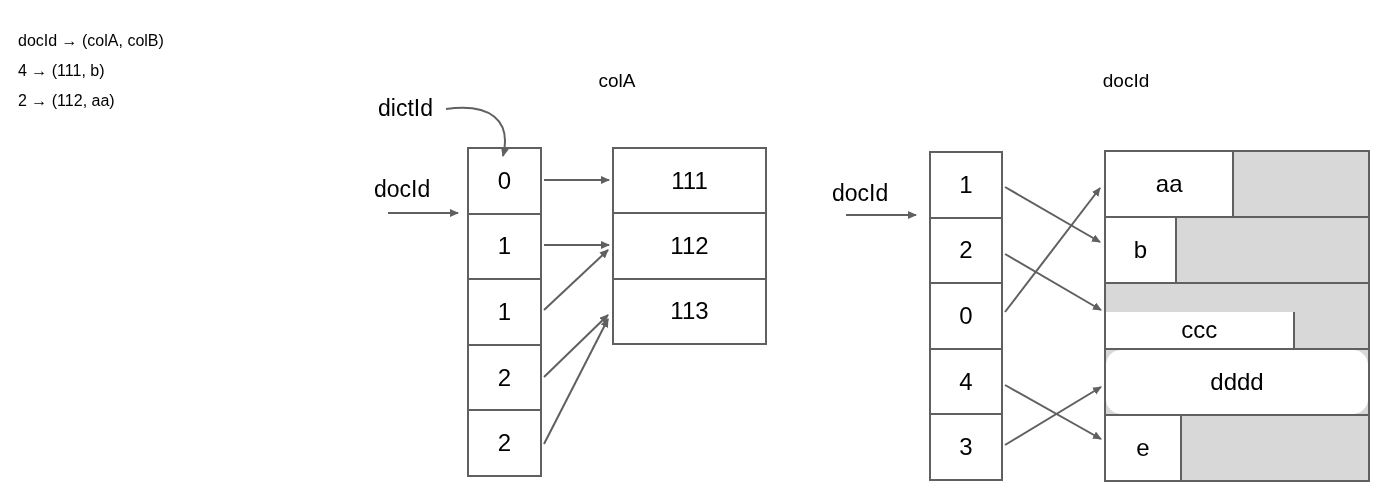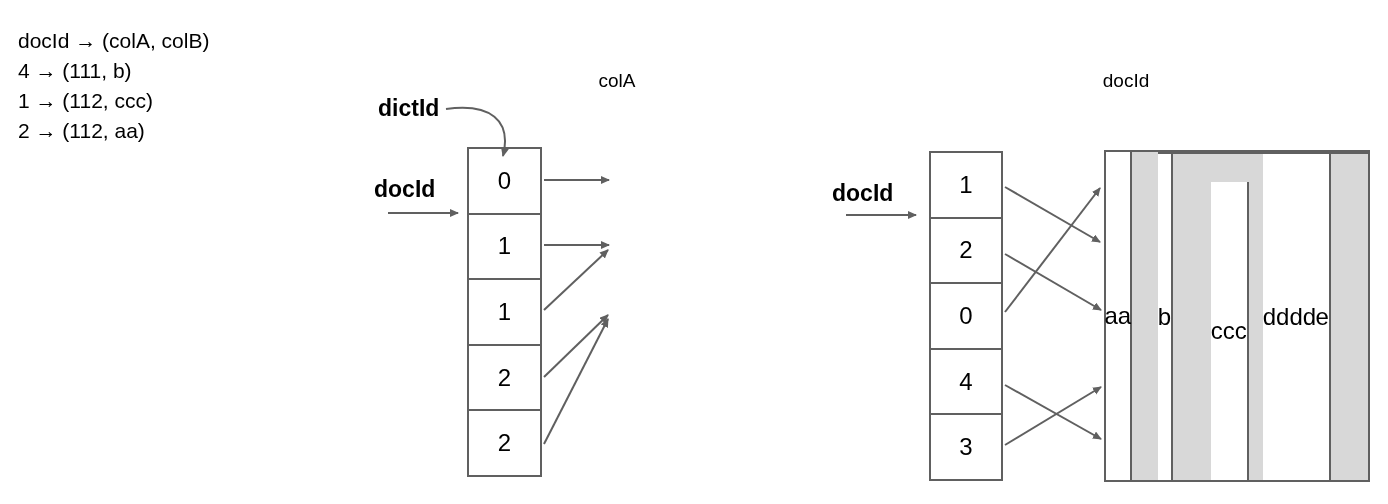--- a/index.html
+++ b/index.html
@@ -1,75 +1,79 @@
 <!DOCTYPE html>
 <html><head>
 <meta charset="utf-8">
 <style>
   html,body { margin:0; padding:0; background:#fff; }
   .canvas {
     position:relative; width:1388px; height:504px; background:#ffffff;
     font-family:"Liberation Sans", sans-serif; color:#000; overflow:hidden;
   }
   .abs { position:absolute; }
-  .legend { left:18px; top:26px; font-size:21px; line-height:30px; }
+  .legend { left:18px; top:26px; font-size:16px; line-height:30px; }
   .title  { font-size:19px; text-align:center; }
-  .lbl    { font-size:23px;font-weight:bold; }
+  .lbl    { font-size:23px; }
 
   
   .stack {
     border:2px solid #606060; box-sizing:border-box; background:#fff;
     display:flex; flex-direction:column;
   }
   .stack .cell {
     flex:1; display:flex; align-items:center; justify-content:center;
     font-size:24px; border-top:2px solid #606060;
   }
   .stack .cell:first-child { border-top:none; }
 
   
   .bdict {
     border:2px solid #606060; box-sizing:border-box;
-    display:flex; flex-direction:row; background:#d8d8d8;
+    display:flex; flex-direction:column; background:#d8d8d8;
   }
   .brow { position:relative; flex:1; border-top:2px solid #606060; background:#d8d8d8; }
   .brow:first-child { border-top:none; }
   .brow .white {
     position:absolute; left:0; top:0; bottom:0; background:#fff;
     border-right:2px solid #606060; box-sizing:border-box;
     display:flex; align-items:center; justify-content:center; font-size:24px;
   }
   .arrows { position:absolute; left:0; top:0; pointer-events:none; }
 </style>
 </head>
 <body>
 
 <div class="canvas">
 
   <div class="abs legend">
     <div>docId → (colA, colB)</div>
     <div>4 → (111, b)</div>
-    <div>1 → (112, ccc)</div>
     <div>2 → (112, aa)</div>
   </div>
 
   <div class="abs title" style="left:557px; top:70px; width:120px;">colA</div>
 
   <div class="abs lbl" style="left:378px; top:95px;">dictId</div>
 
   <div class="abs lbl" style="left:374px; top:176px;">docId</div>
 
   <div class="abs stack" style="left:467px; top:147px; width:75px; height:330px;">
     <div class="cell">0</div>
     <div class="cell">1</div>
     <div class="cell">1</div>
     <div class="cell">2</div>
     <div class="cell">2</div>
   </div>
 
+  <div class="abs stack" style="left:612px; top:147px; width:155px; height:198px;">
+    <div class="cell">111</div>
+    <div class="cell">112</div>
+    <div class="cell">113</div>
+  </div>
 
   <div class="abs title" style="left:1066px; top:70px; width:120px;">docId</div>
 
   <div class="abs lbl" style="left:832px; top:180px;">docId</div>
 
   <div class="abs stack" style="left:929px; top:151px; width:74px; height:330px;">
     <div class="cell">1</div>
     <div class="cell">2</div>
     <div class="cell">0</div>
     <div class="cell">4</div>
@@ -80,21 +84,21 @@
     <div class="brow">
       <div class="white" style="width: 49%;">aa</div>
     </div>
     <div class="brow">
       <div class="white" style="width: 27%;">b</div>
     </div>
     <div class="brow">
       <div class="white" style="width: 72%; margin-top: 28px;">ccc</div>
     </div>
     <div class="brow">
-      <div class="white" style="width: 100%; border-right: none;">dddd</div>
+      <div class="white" style="width: 100%; border-right: none; border-radius: 15px;">dddd</div>
     </div>
     <div class="brow">
       <div class="white" style="width: 29%;">e</div>
     </div>
   </div>
 
   <svg class="arrows" width="1388" height="504" viewBox="0 0 1388 504">
     <defs>
       <marker id="ah" markerWidth="11" markerHeight="9" refX="8" refY="4" orient="auto" markerUnits="userSpaceOnUse">
         <path d="M0,0 L9,4 L0,8 Z" fill="#606060"></path>

